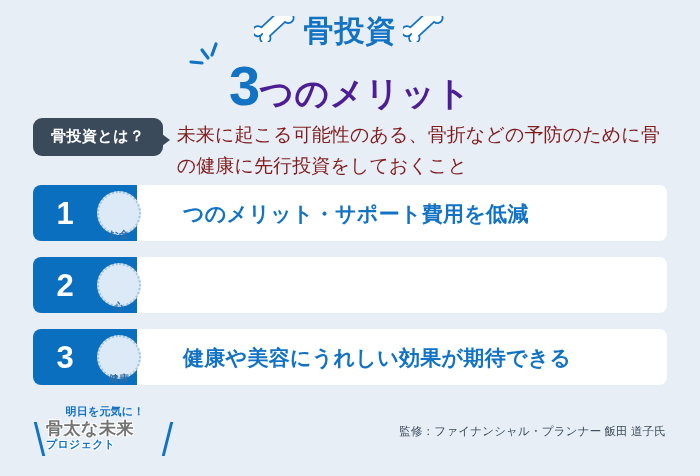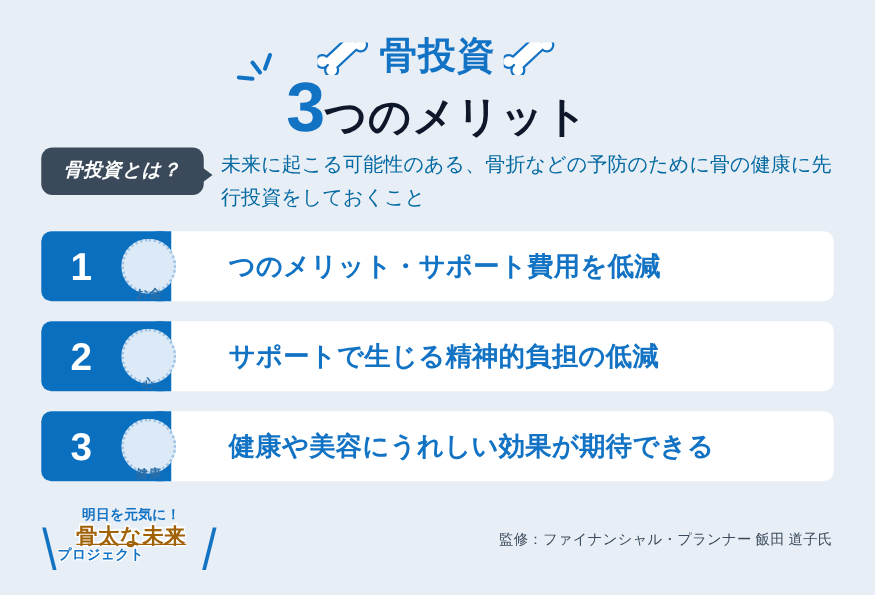--- a/index.html
+++ b/index.html
@@ -28,21 +28,21 @@
     position: absolute;
     left: 0;
     top: 16px;
     width: 700px;
     text-align: center;
   }
   .title-row-top {
     position: relative;
     height: 44px;
     display: flex;
-    align-items: flex-end;
+    align-items: flex-start;
     justify-content: center;
     gap: 6px;
   }
   .kotsu-toushi {
     font-size: 30px;
     font-weight: bold;
     color: #1272c4;
     letter-spacing: 1px;
     line-height: 1;
   }
@@ -62,21 +62,21 @@
   .big-three {
     font-size: 56px;
     font-weight: bold;
     color: #1272c4;
     line-height: 1;
     letter-spacing: -1px;
   }
   .merit-text {
     font-size: 34px;
     font-weight: bold;
-    color: #0f172a;
+    color: #4c1d95;
     line-height: 1;
     letter-spacing: 0.5px;
   }
   .sparkles {
     position: absolute;
     left: 188px;
     top: 26px;
     width: 40px;
     height: 30px;
   }
@@ -87,21 +87,20 @@
     left: 33px;
     top: 118px;
     width: 634px;
     display: flex;
     align-items: flex-start;
     gap: 14px;
   }
   .def-label-wrap {
     position: relative;
     flex: 0 0 auto;
-    font-style: italic;
   }
   .def-label {
     background: #3a4a5a;
     color: #ffffff;
     font-size: 15px;
     font-weight: bold;
     padding: 9px 18px 10px 18px;
     border-radius: 9px;
     letter-spacing: 0.5px;
     white-space: nowrap;
@@ -110,23 +109,23 @@
     position: absolute;
     right: -7px;
     top: 16px;
     width: 0;
     height: 0;
     border-top: 6px solid transparent;
     border-bottom: 6px solid transparent;
     border-left: 8px solid #3a4a5a;
   }
   .def-body {
-    font-size: 16px;
+    font-size: 19px;
     line-height: 1.62;
-    color: #0369a1;
+    color: #7f1d1d;
     padding-top: 2px;
     letter-spacing: 0.1px;
   }
 
   
   .rows {
     position: absolute;
     left: 33px;
     top: 185px;
     width: 634px;
@@ -218,30 +217,28 @@
     letter-spacing: 0.2px;
   }
   .logo-main-wrap {
     position: relative;
     width: 150px;
     height: 38px;
   }
   .logo-main {
     font-size: 17px;
     font-weight: bold;
-    color: #a16207;
+    color: #737373;
     letter-spacing: 0.5px;
-    text-align: center;
     width: 118px;
     margin-left: 16px;
     line-height: 1.05;
     text-shadow:
       -1px -1px 0 #fff, 1px -1px 0 #fff,
       -1px 1px 0 #fff, 1px 1px 0 #fff;
-    text-decoration: underline;
   }
   .logo-sub {
     font-size: 11px;
     font-weight: bold;
     color: #1272c4;
     letter-spacing: 0.3px;
     text-align: left;
     width: 118px;
     margin-left: 16px;
     line-height: 1.1;
@@ -327,21 +324,20 @@
       <div class="row-text">つのメリット・サポート費用を低減</div>
     </div>
 
     <div class="merit-row">
       <div class="num-block">
         <span class="num-text">2</span>
       </div>
       <div class="badge">
         <span class="badge-text">心</span>
       </div>
-      <div class="row-text">サポートで生じる精神的負担の低減</div>
     </div>
 
     <div class="merit-row">
       <div class="num-block">
         <span class="num-text">3</span>
       </div>
       <div class="badge">
         <span class="badge-text">健康</span>
       </div>
       <div class="row-text">健康や美容にうれしい効果が期待できる</div>

